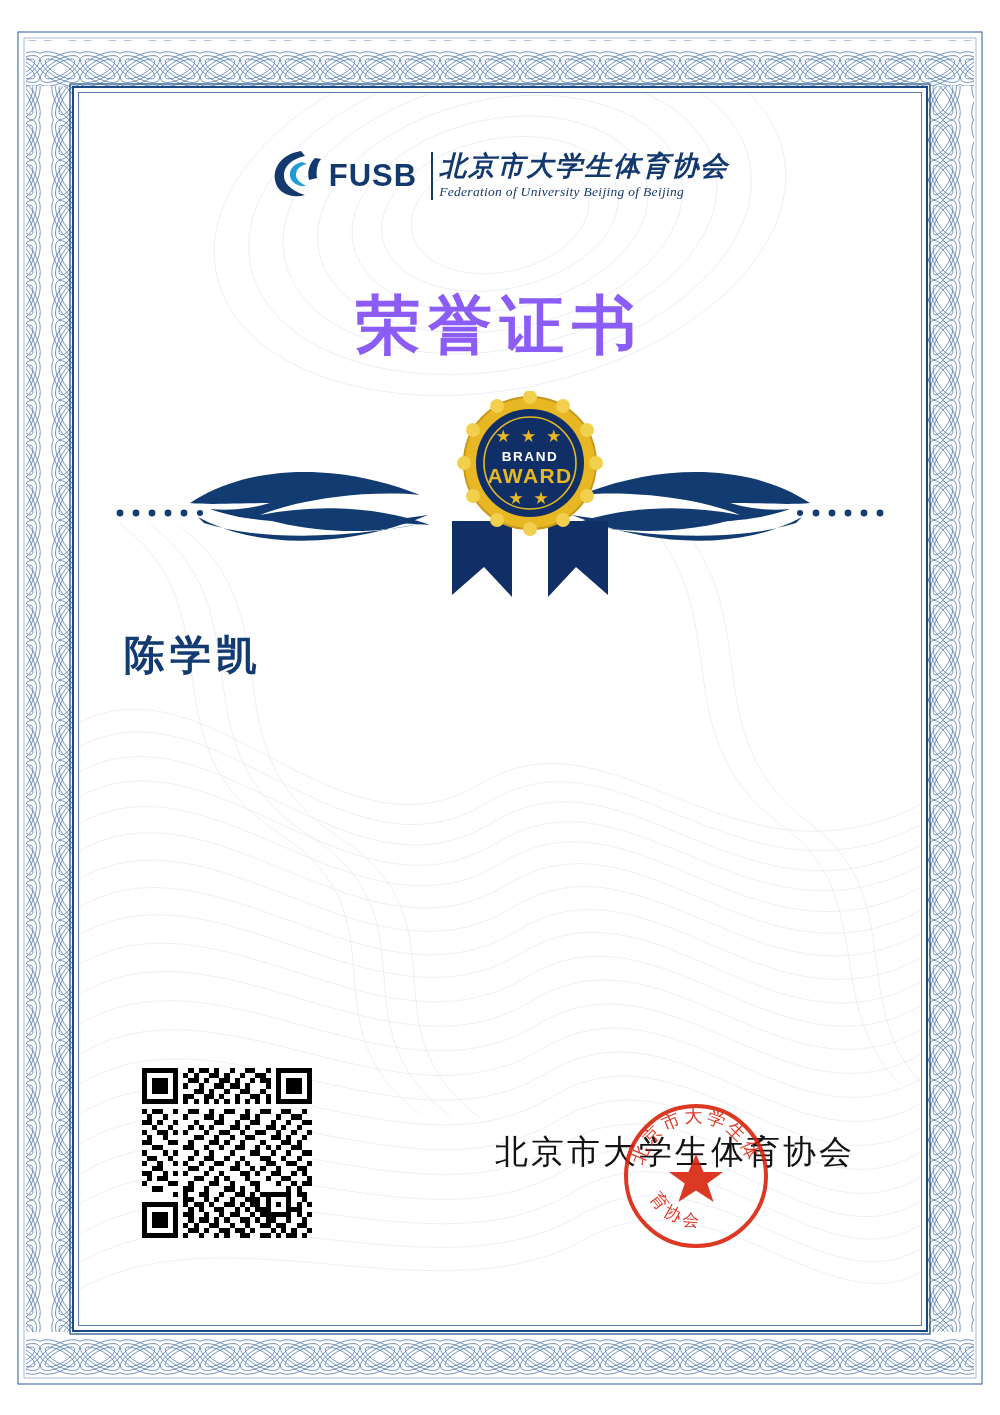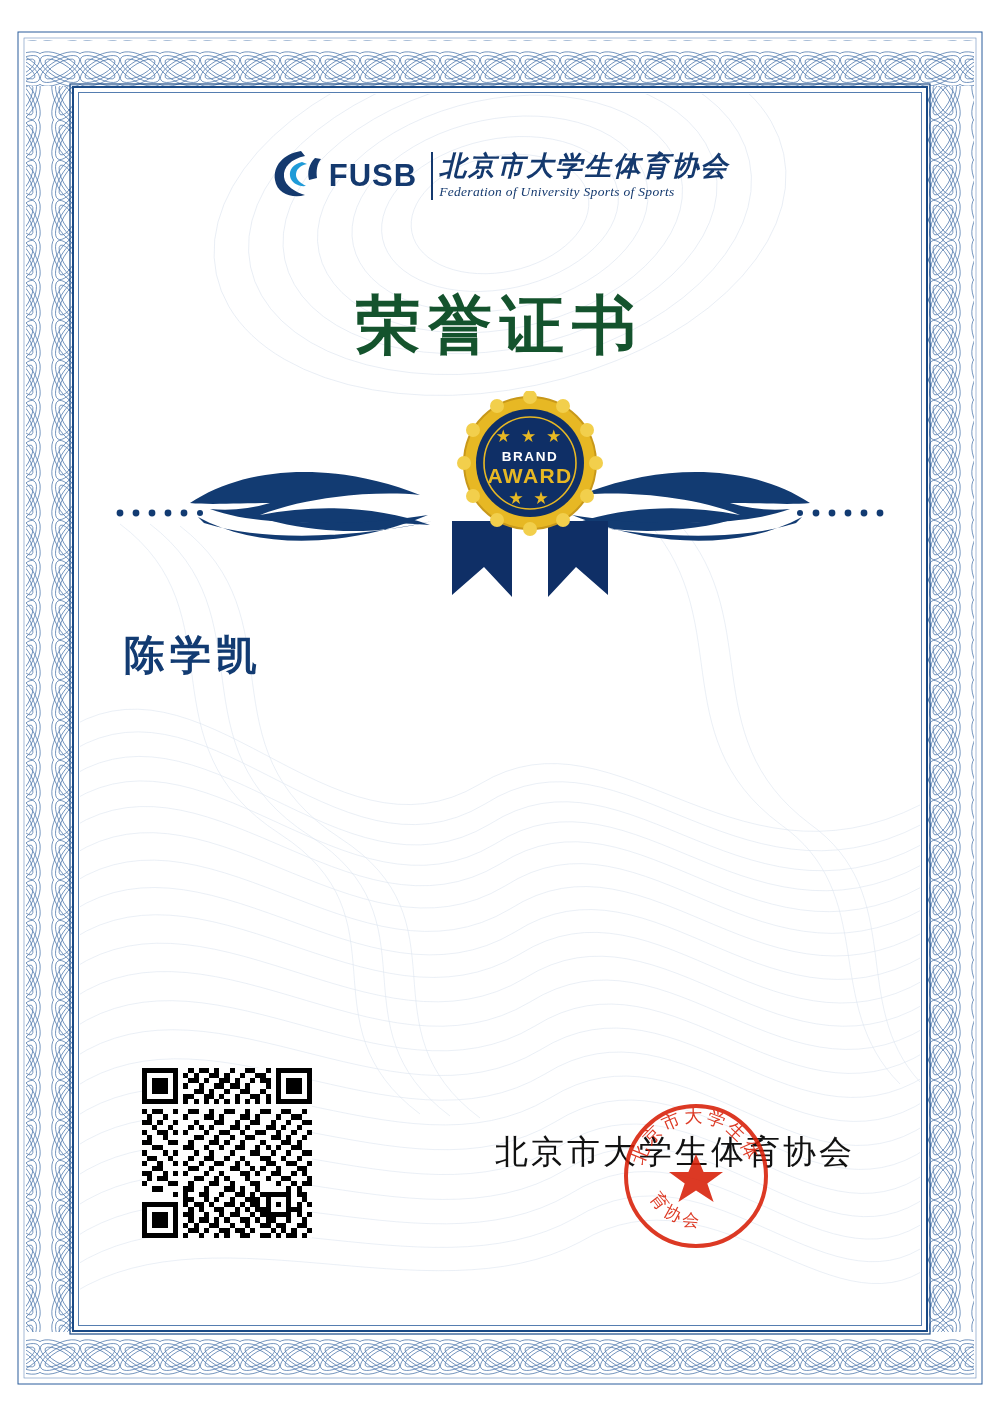--- a/index.html
+++ b/index.html
@@ -109,21 +109,21 @@
     margin-top: 3px;
   }
 
   .cert-title {
     text-align: center;
     margin-top: 78px;
     font-family: "Liberation Serif", serif;
     font-weight: bold;
     font-size: 64px;
     letter-spacing: 8px;
-    color: #14532d;
+    color: #8b5cf6;
   }
 
   .medal-area {
     position: relative;
     height: 215px;
     margin-top: 22px;
   }
   .flourish {
     position: absolute;
     left: 0;
@@ -301,21 +301,21 @@
           <svg width="56" height="52" viewBox="0 0 56 52" xmlns="http://www.w3.org/2000/svg">
             <path d="M30 3 C 12 6, 2 18, 4 32 C 6 46, 22 51, 34 47 C 24 44, 14 38, 13 29 C 12 19, 20 11, 34 8 Z" fill="#14396e"></path>
             <path d="M31 14 C 22 16, 18 22, 19 28 C 20 35, 28 39, 35 38 C 29 35, 25 31, 25 27 C 25 22, 28 18, 36 16 Z" fill="#1f9bd8"></path>
             <path d="M44 10 C 38 16, 36 24, 38 32 L 46 30 C 45 23, 46 16, 50 11 Z" fill="#14396e"></path>
           </svg>
         </span>
         <span class="logo-text">FUSB</span>
       </div>
       <div class="org-block">
         <div class="org-cn">北京市大学生体育协会</div>
-        <div class="org-en">Federation of University Sports of Sports</div>
+        <div class="org-en">Federation of University Beijing of Beijing</div>
       </div>
     </div>
 
     <div class="cert-title">荣誉证书</div>
 
     <div class="medal-area">
       <svg class="flourish" viewBox="0 0 840 215" xmlns="http://www.w3.org/2000/svg">
         <g fill="#123b72">
 
           <path d="M110 112 C 170 72, 260 72, 340 104 C 300 100, 230 104, 180 124 C 240 112, 300 116, 350 134 C 280 128, 190 140, 130 118 C 150 120, 170 118, 190 112 C 160 112, 130 114, 110 112 Z"></path>

